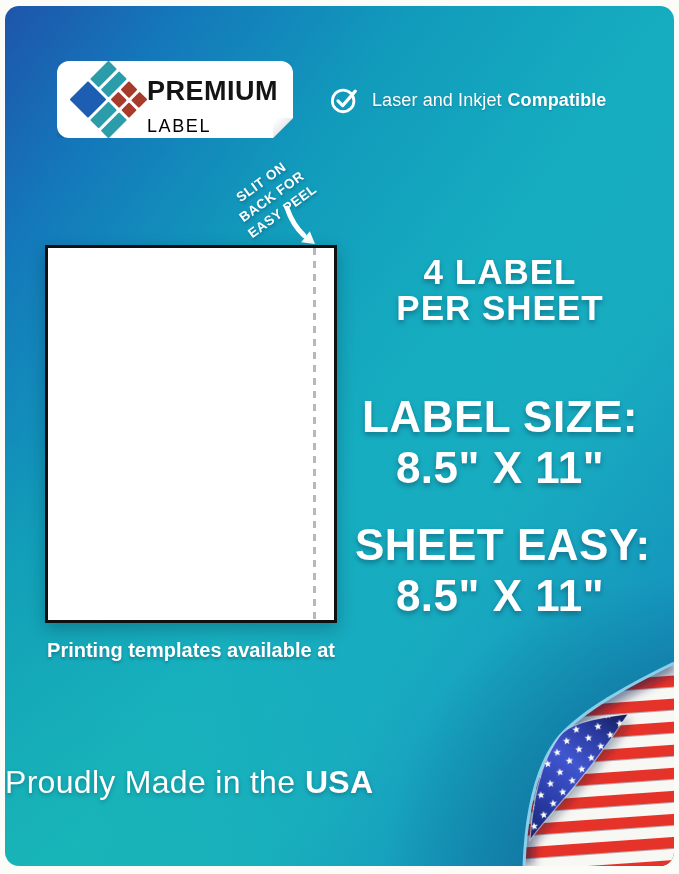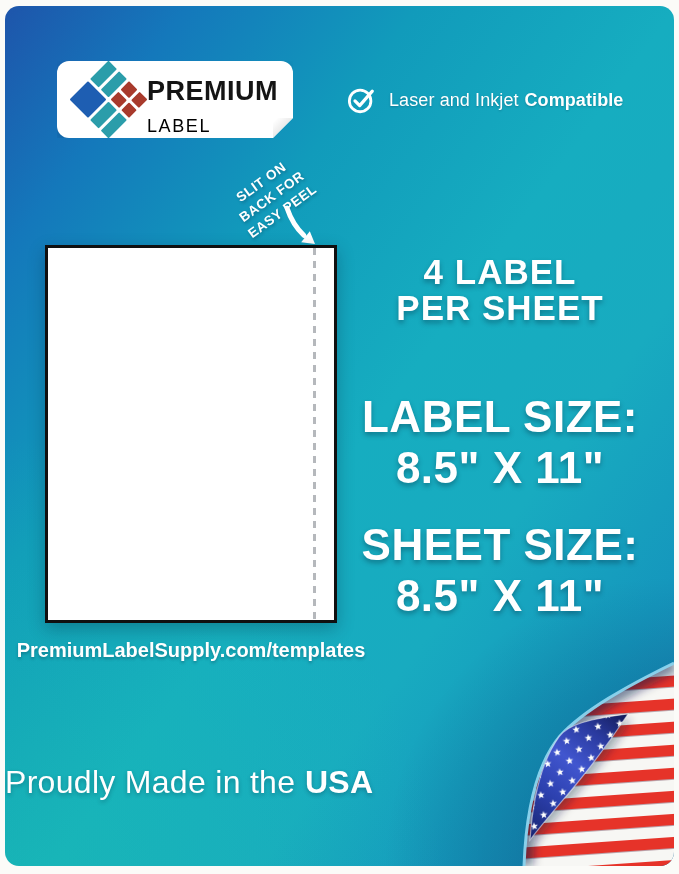--- a/index.html
+++ b/index.html
@@ -25,21 +25,21 @@
   .quad.bars{grid-template-columns:1fr 1fr;}
   .quad.reds{grid-template-columns:1fr 1fr;grid-template-rows:1fr 1fr;}
   .tile-teal{background:#2b9daa;border-radius:1px;}
   .tile-red{background:#a83a2c;border-radius:1px;}
   .quad.blue{background:#1e5eb2;border-radius:1px;}
   .logo-text{position:absolute;left:90px;top:16px;}
   .brand-top{font-size:27px;font-weight:bold;color:#141414;letter-spacing:.5px;line-height:28px;}
   .brand-bottom{font-size:18px;font-weight:400;color:#000000;letter-spacing:1.6px;line-height:20px;margin-top:11px;}
 
   
-  .compat{position:absolute;left:342px;top:79px;display:flex;align-items:center;gap:12px;color:#fff;text-align:center;}
+  .compat{position:absolute;left:325px;top:79px;display:flex;align-items:center;gap:12px;color:#fff;text-align:center;}
   .compat svg{display:block;}
   .compat-text{font-size:18px;font-weight:400;letter-spacing:.1px;text-shadow:0 1px 2px rgba(0,30,50,.25);}
   .compat-text b{font-weight:bold;margin-left:.32em;}
 
   
   .callout{position:absolute;left:202px;top:164px;width:130px;transform:rotate(-36deg);
     color:#fff;font-weight:bold;font-size:13.5px;line-height:18px;text-align:center;letter-spacing:.6px;
     text-shadow:0 2px 3px rgba(0,30,50,.3);}
   .arrow{position:absolute;left:272px;top:196px;}
 
@@ -120,26 +120,26 @@
 
     <div class="sheet">
       <div class="slit"></div>
     </div>
 
     <div class="specs">
       <div class="spec-line spec-count t1">4 LABEL</div>
       <div class="spec-line spec-count t2">PER SHEET</div>
       <div class="spec-line spec-size t3">LABEL SIZE:</div>
       <div class="spec-line spec-size t4">8.5" X 11"</div>
-      <div class="spec-line spec-size t5">SHEET SIZE:</div>
+      <div class="spec-line spec-size t5">SHEET EASY:</div>
       <div class="spec-line spec-size t6">8.5" X 11"</div>
     </div>
 
     <div class="templates">
-      <div>PremiumLabelSupply.com/templates</div>
+      <div>Printing templates available at</div>
     </div>
 
     <div class="made"><span>Proudly Made in the</span><b>USA</b></div>
 
     <svg class="flagcurl" width="252" height="242" viewBox="0 0 252 242">
       <defs>
         <pattern id="pStripes" width="30" height="23" patternUnits="userSpaceOnUse" patternTransform="rotate(-4)">
           <rect width="30" height="11.5" fill="#e63329"></rect>
           <rect y="11.5" width="30" height="11.5" fill="#f7f7f4"></rect>
         </pattern>

